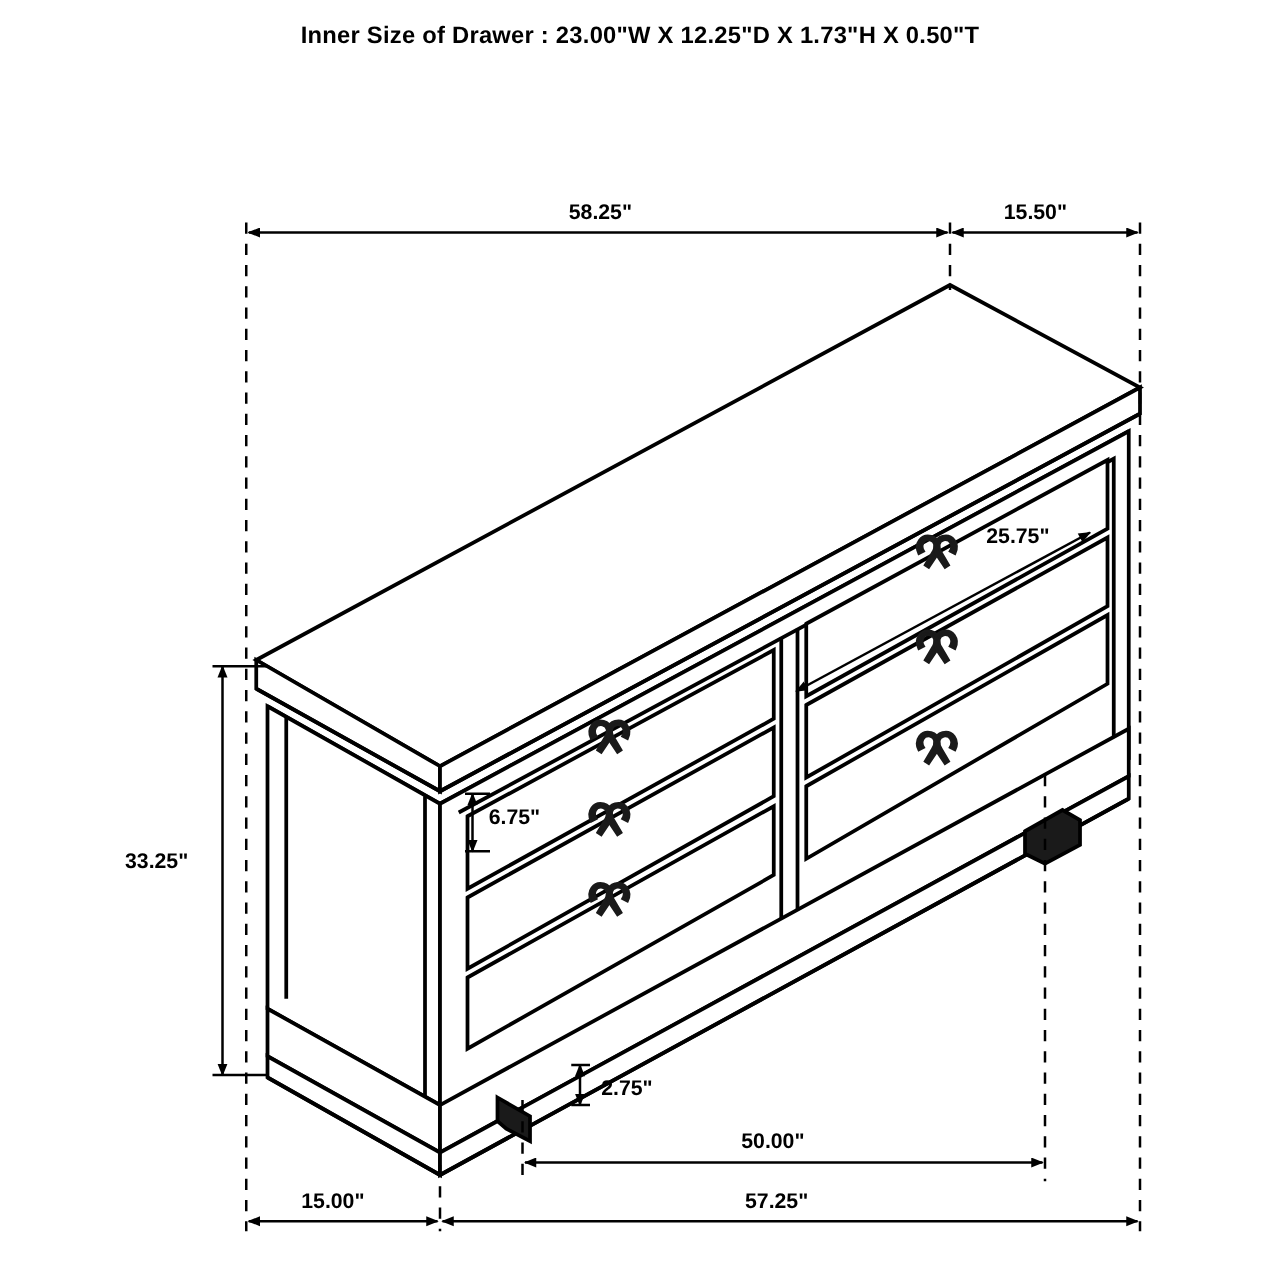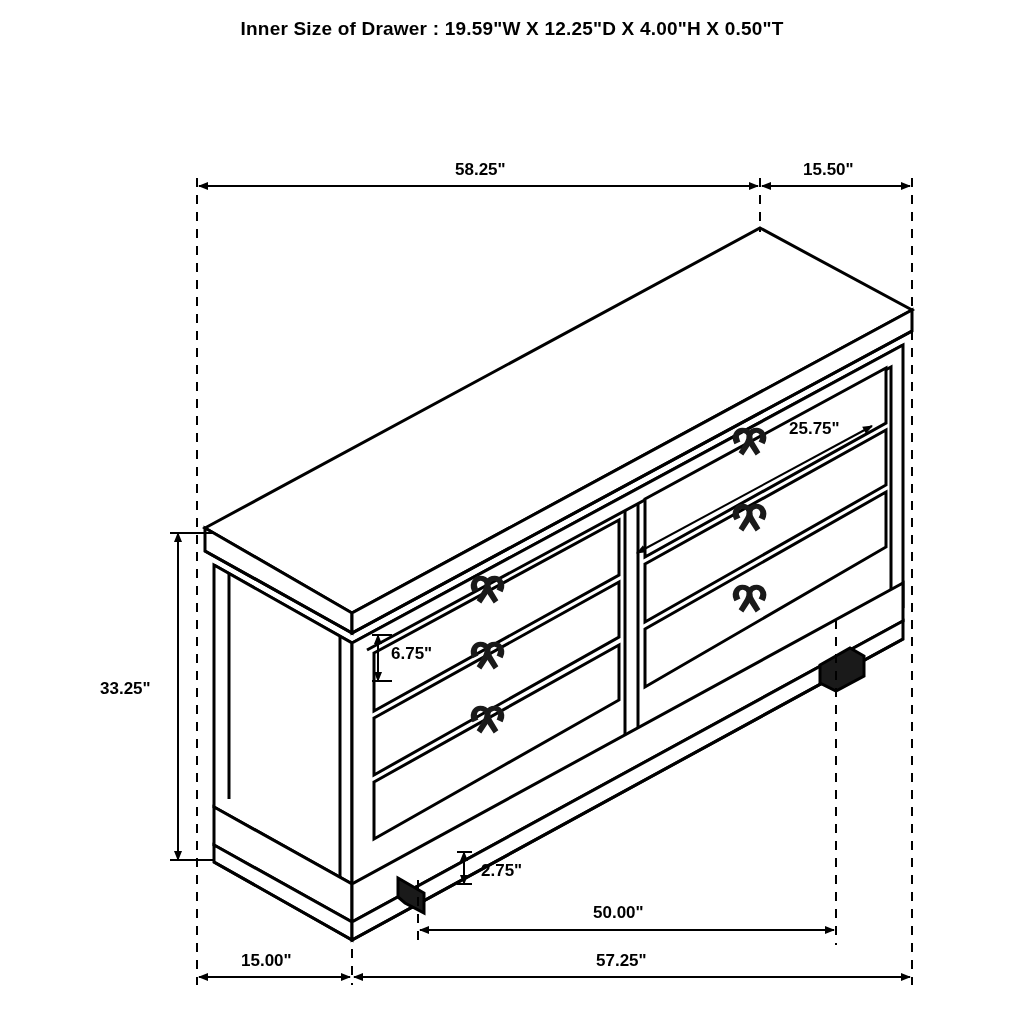--- a/index.html
+++ b/index.html
@@ -26,21 +26,21 @@
     font-weight:bold;
     white-space:nowrap;
   }
   svg{position:absolute;top:0;left:0;width:1024px;height:1024px;}
 </style>
 </head>
 <body>
 
 <div id="stage">
 
-  <div class="title">Inner Size of Drawer : 19.59"W X 12.25"D X 4.00"H X 0.50"T</div>
+  <div class="title">Inner Size of Drawer : 23.00"W X 12.25"D X 1.73"H X 0.50"T</div>
 
   <svg viewBox="0 0 1024 1024" xmlns="http://www.w3.org/2000/svg">
     <defs>
       <marker id="arrEnd" markerWidth="12" markerHeight="12" refX="9" refY="4" orient="auto" markerUnits="userSpaceOnUse">
         <path d="M0,0 L10,4 L0,8 z" fill="#000"></path>
       </marker>
       <marker id="arrStart" markerWidth="12" markerHeight="12" refX="1" refY="4" orient="auto" markerUnits="userSpaceOnUse">
         <path d="M10,0 L0,4 L10,8 z" fill="#000"></path>
       </marker>
     </defs>

